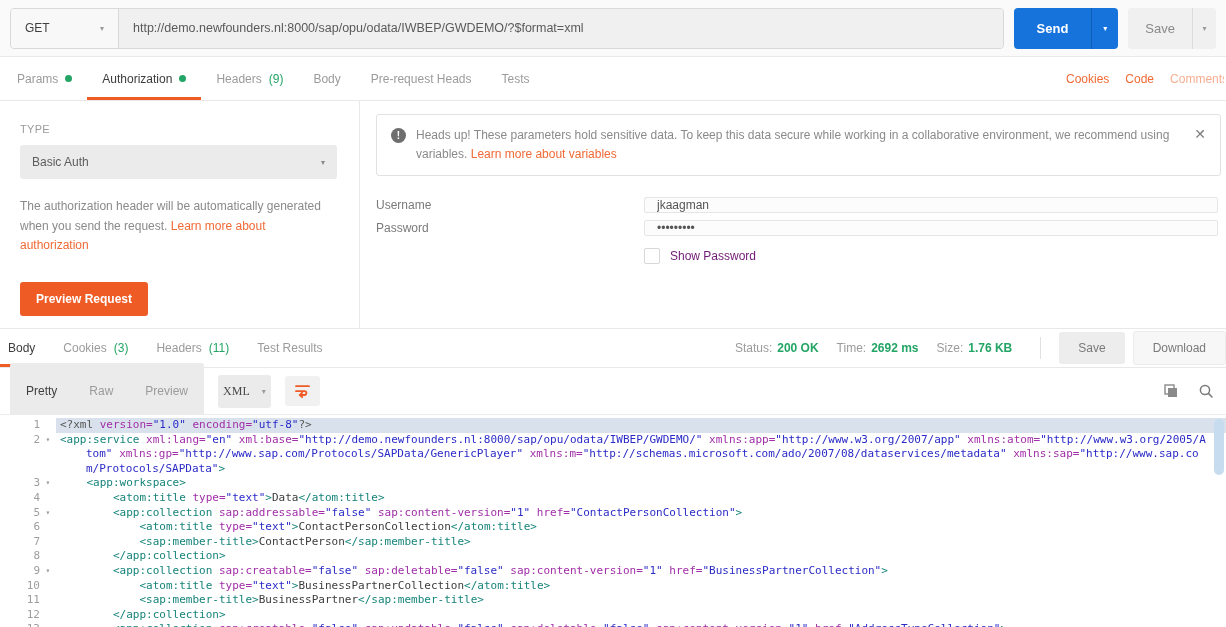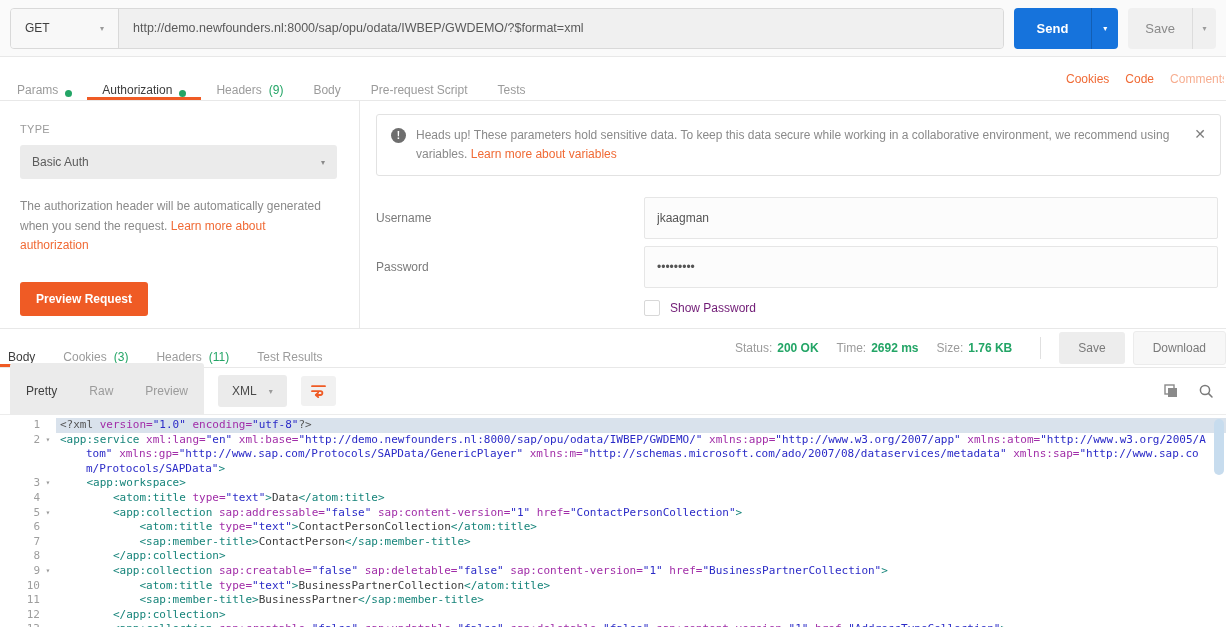--- a/index.html
+++ b/index.html
@@ -97,21 +97,21 @@
     height: 44px;
     display: flex;
     align-items: stretch;
     padding: 0 2px;
     border-bottom: 1px solid #e8e8e8;
     overflow: hidden;
     white-space: nowrap;
   }
   .tab {
     display: flex;
-    align-items: flex-end;
+    align-items: center;
     gap: 7px;
     padding: 0 15px;
     color: #9b9b9b;
     border-bottom: 3px solid transparent;
     border-top: 3px solid transparent;
     cursor: pointer;
   }
   .tab.active { color: #3c3c3c; border-bottom-color: var(--accent-orange, #EF5B25); }
   .dot {
     width: 7px; height: 7px; border-radius: 50%;
@@ -184,21 +184,21 @@
     display: flex; align-items: center; justify-content: center;
     margin-top: 2px;
   }
   .warn-text { flex: 1; color: #8a8a8a; line-height: 19px; }
   .warn-close { flex: none; color: #7d7d7d; font-size: 14px; margin-left: 6px; cursor: pointer; align-self: flex-start; }
   .cred-form { margin-top: 21px; padding-right: 3px; }
   .form-row { display: flex; align-items: center; margin-bottom: 7px; }
   .form-label { width: 268px; flex: none; color: #7a7a7a; }
   .form-input {
     flex: 1;
-    height: 42px;
+    height: 16px;
     background: #fcfcfc;
     border: 1px solid #e6e6e6;
     border-radius: 2px;
     padding: 0 12px;
     outline: none;
     font-family: "Liberation Sans", sans-serif;
     font-size: 12px;
     color: #555;
   }
   .checkbox-row { display: flex; align-items: center; gap: 10px; margin-left: 268px; margin-top: 12px; }
@@ -250,24 +250,25 @@
     padding: 0 12px 0 10px;
     border-bottom: 1px solid #ececec;
   }
   .seg-group { display: flex; background: #ebebeb; border-radius: 3px; overflow: hidden; }
   .seg { padding: 21px 16px; color: #9b9b9b; cursor: pointer; }
   .seg.active { color: #3f3f3f; }
   .lang-select {
     margin-left: 14px;
     background: #ebebeb;
     border-radius: 3px;
-    padding: 9px 14px;
+    padding: 9px 5px;
     display: flex; align-items: center; gap: 12px;
     color: #4a4a4a;
     cursor: pointer;
+    font-family: Liberation Serif, serif;
   }
   .wrap-btn {
     margin-left: 14px;
     background: #f1f1f1;
     border-radius: 3px;
     padding: 7px 9px 5px 9px;
     cursor: pointer;
   }
   .toolbar-right { margin-left: auto; display: flex; align-items: center; gap: 20px; }
   .icon-btn { cursor: pointer; display: flex; }
@@ -343,21 +344,21 @@
     <span class="dot"></span>
   </div>
   <div class="tab">
     <span>Headers</span>
     <span class="count">(9)</span>
   </div>
   <div class="tab">
     <span>Body</span>
   </div>
   <div class="tab">
-    <span>Pre-request Script</span>
+    <span>Pre-request Heads</span>
   </div>
   <div class="tab">
     <span>Tests</span>
   </div>
   <div class="tab-links">
     <span class="tab-link">Cookies</span>
     <span class="tab-link">Code</span>
     <span class="tab-link muted">Comments (0)</span>
   </div>
 </div>

